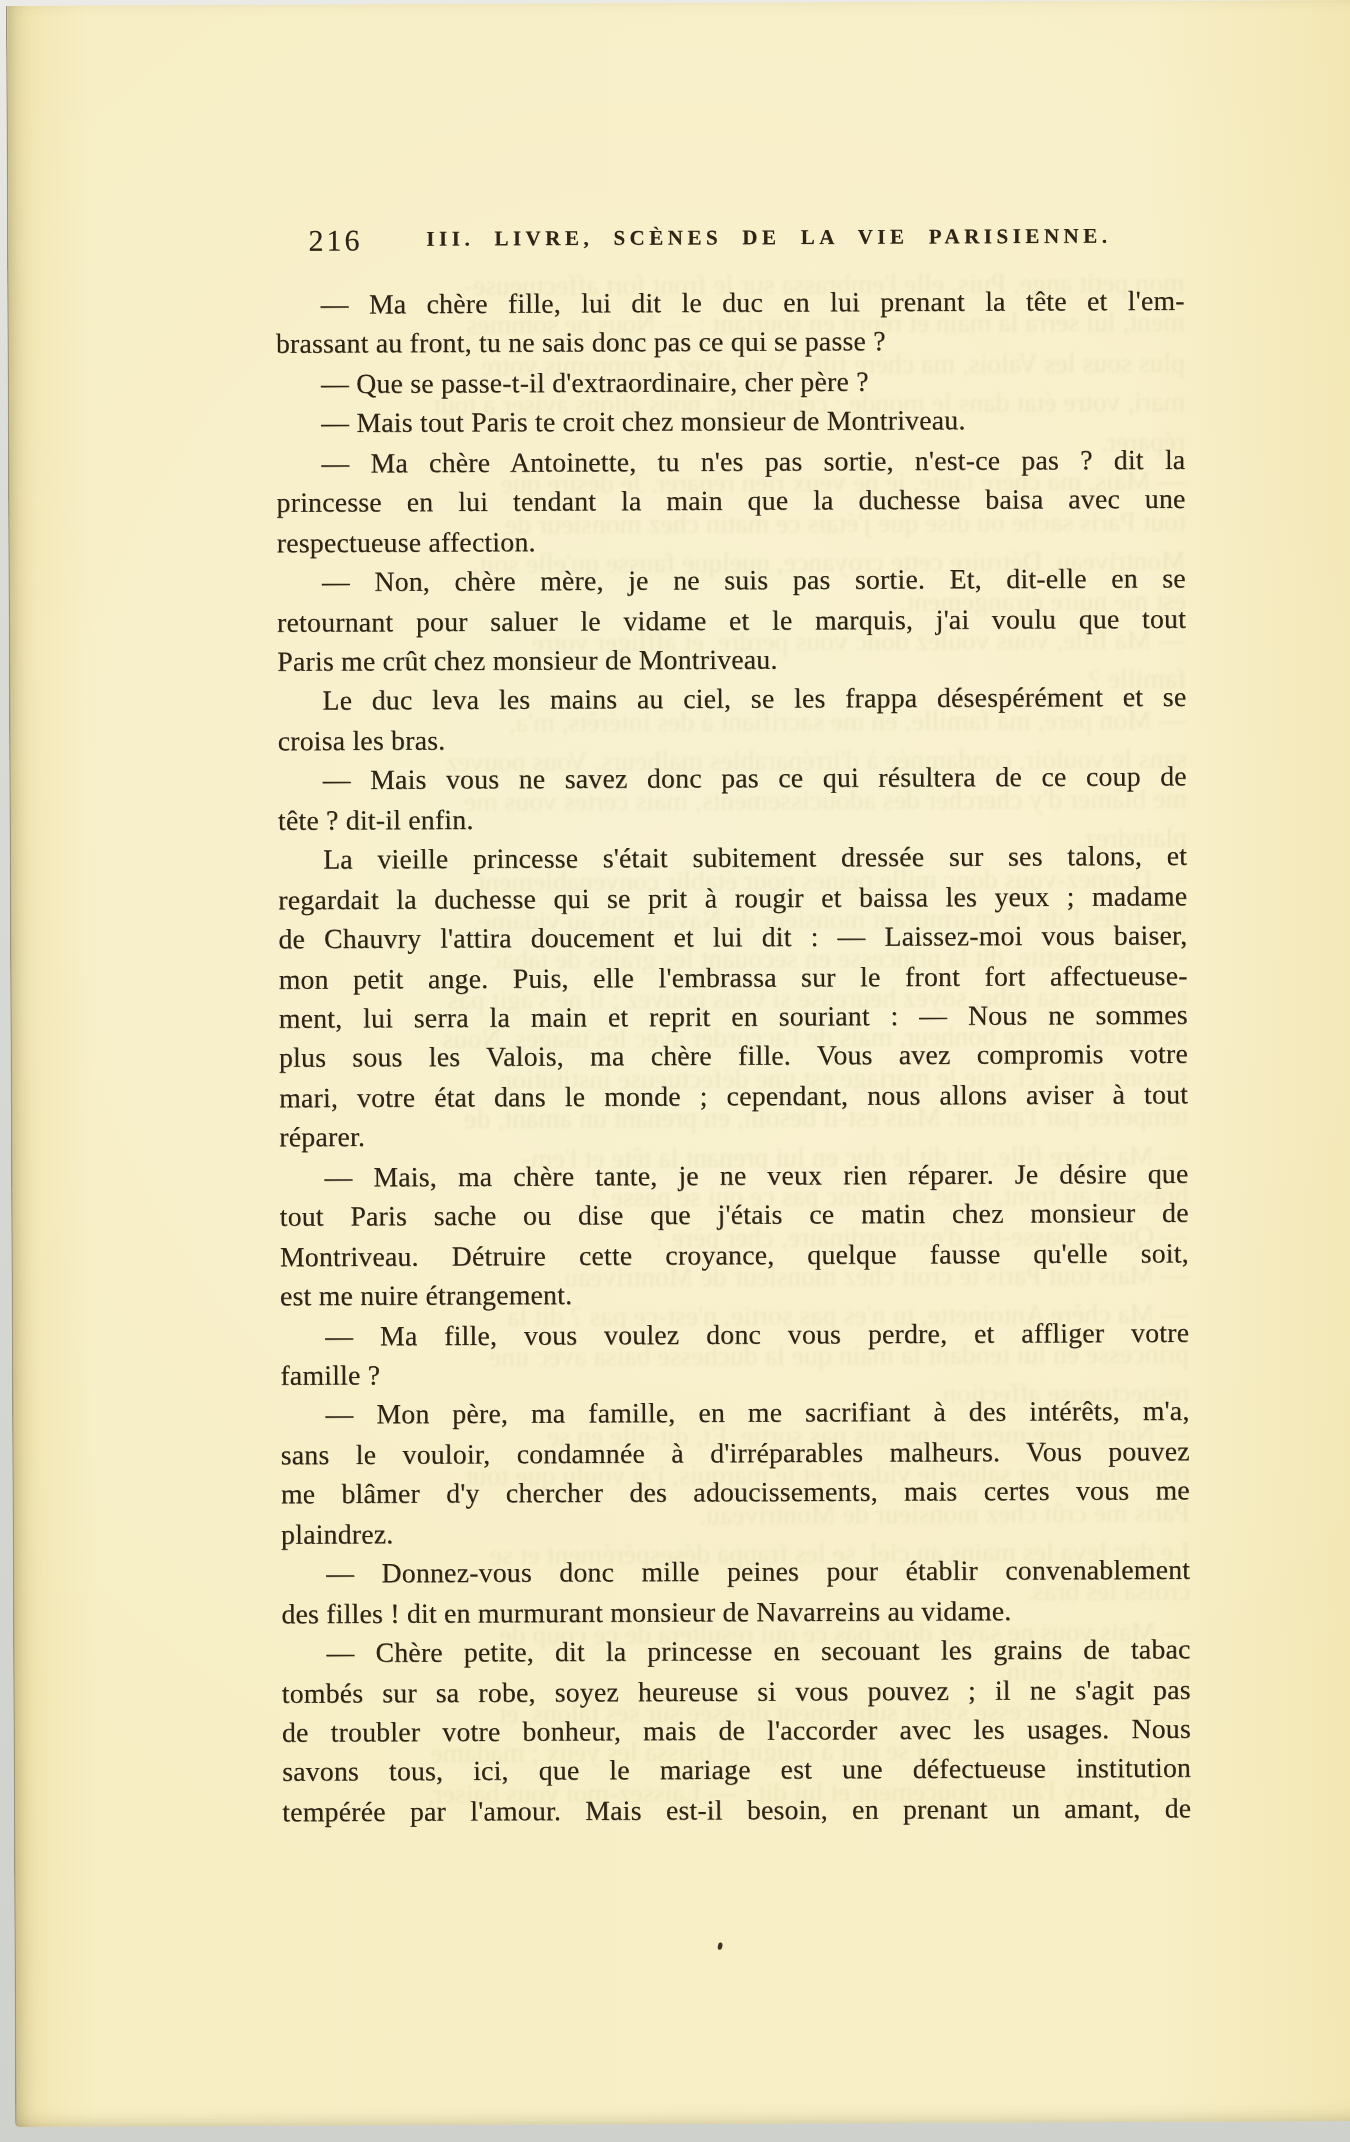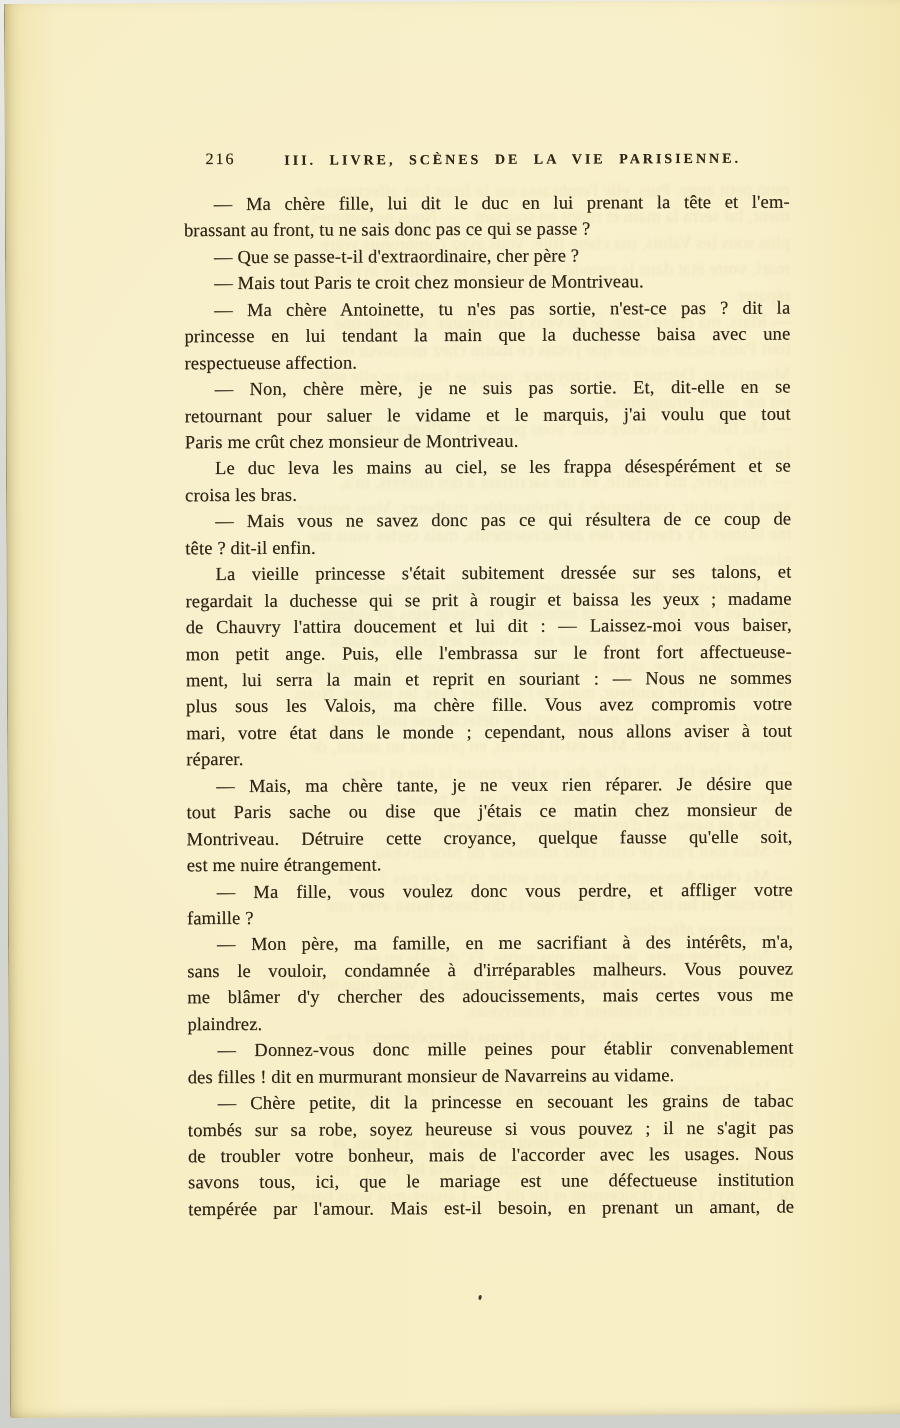--- a/index.html
+++ b/index.html
@@ -20,21 +20,21 @@
                 inset -5px 0 10px -8px rgba(70,58,22,0.18);
     border-left:1px solid #9a9480;
     border-bottom-right-radius:10px;border-bottom-left-radius:3px;
   }
   #page-header{
     position:absolute;left:178px;top:146px;width:606px;height:30px;
     color:var(--ink,#2e2517);
   }
   #page-number{
     position:absolute;left:22px;top:1px;
-    font-size:16px;letter-spacing:2px;
+    font-size:20px;letter-spacing:2px;
     text-shadow:0.2px 0.2px 0 rgba(40,30,15,0.5);
   }
   #running-title{
     text-align:center;padding-left:52px;
     font-size:14px;font-weight:bold;letter-spacing:3px;word-spacing:7px;
     text-shadow:0.2px 0.2px 0 rgba(40,30,15,0.4);
     white-space:nowrap;padding-top:4px;
   }
   #text-block{
     position:absolute;left:178px;top:188px;width:606px;

